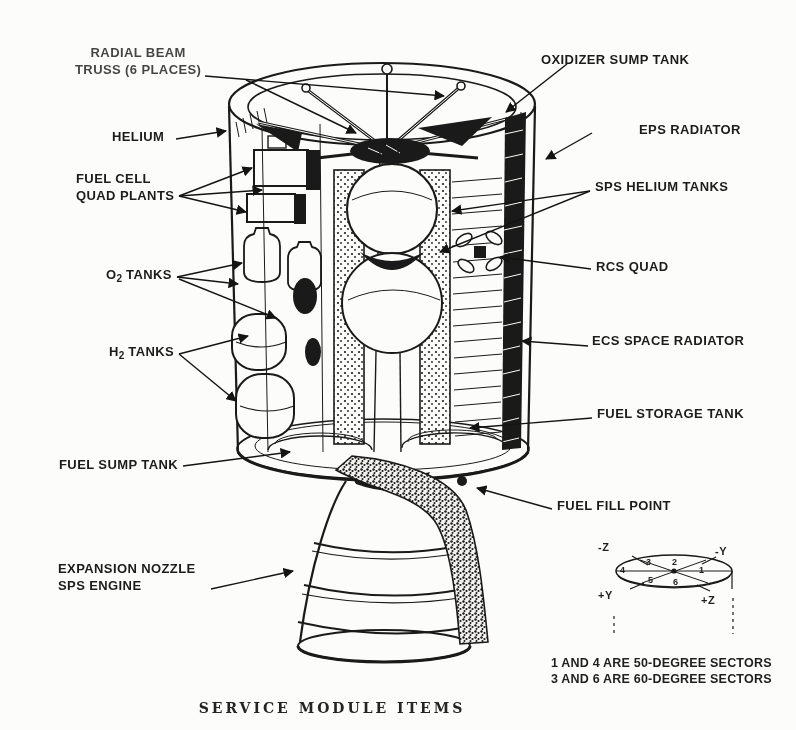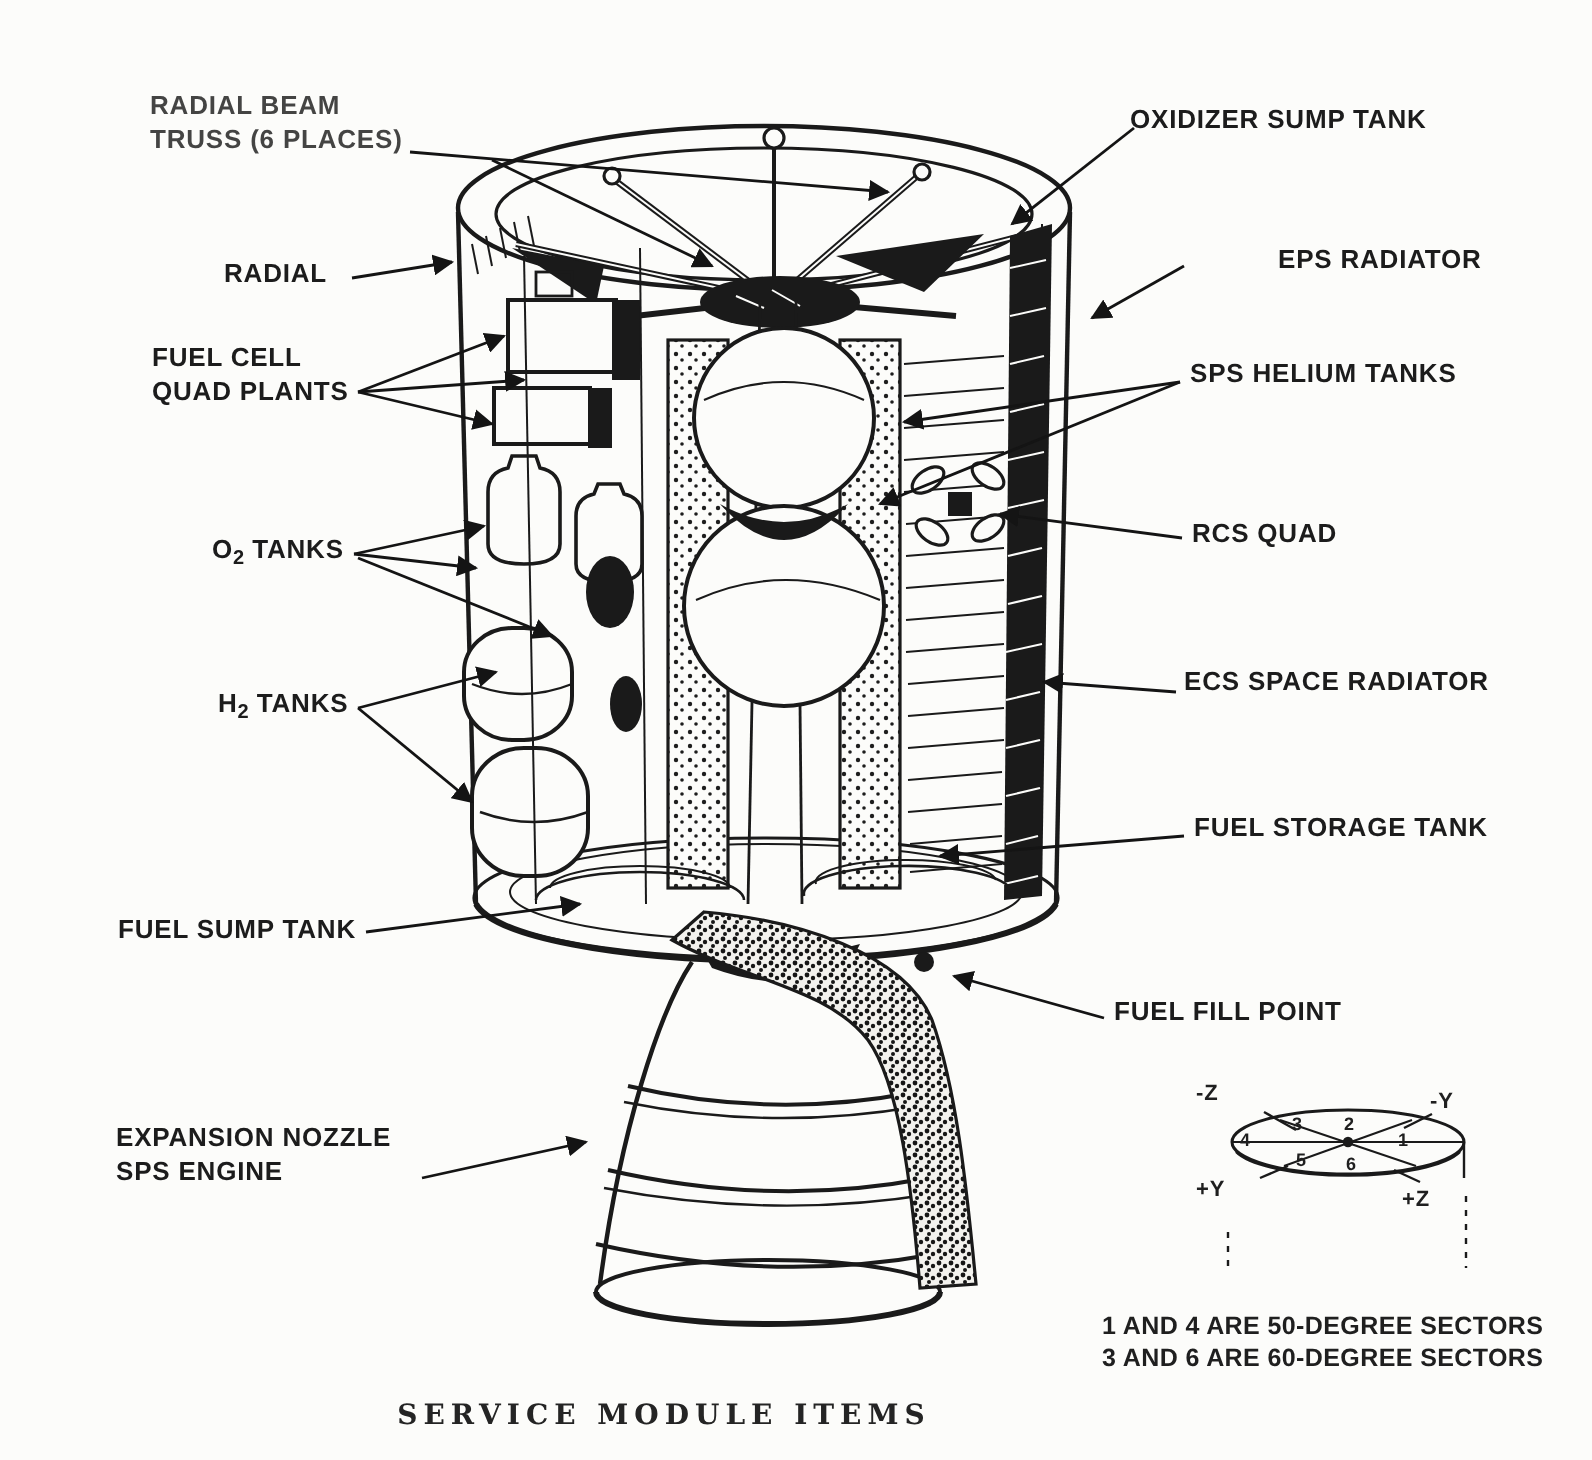--- a/index.html
+++ b/index.html
@@ -7,21 +7,21 @@
     width:796px;height:730px;position:relative;overflow:hidden;
     background:#fcfcfa;
     font-family:"Liberation Sans","DejaVu Sans",sans-serif;
   }
   .stage{position:absolute;inset:0;}
   svg.art{position:absolute;left:0;top:0;}
   .lbl{
     position:absolute;color:#1c1c1c;font-size:13px;font-weight:700;
     letter-spacing:.4px;line-height:17px;white-space:nowrap;
   }
-  .lbl.faded{opacity:.82;}
+  .lbl.faded{opacity:.82;text-align:center;}
   .lbl .sub{font-size:10px;vertical-align:-3px;letter-spacing:0;}
   .notes{
     position:absolute;font-size:12.5px;font-weight:700;letter-spacing:.2px;
     line-height:16px;color:#1f1f1f;white-space:nowrap;margin-top:16px;
   }
   .axis{position:absolute;font-size:11px;font-weight:700;color:#1f1f1f;letter-spacing:.5px;}
   .secnum{position:absolute;font-size:9px;font-weight:700;color:#1f1f1f;}
   .caption{
     position:absolute;left:0;top:700px;width:664px;text-align:center;
     font-family:"DejaVu Serif","Liberation Serif",serif;
@@ -237,26 +237,26 @@
       <path d="M733,598 L733,634" stroke-width="1.2" stroke-dasharray="3,4"></path>
       <path d="M614,616 L614,634" stroke-width="1.2" stroke-dasharray="3,4"></path>
     </g>
   </svg>
 
   <div class="lbl faded" style="left:75px;top:44px;">
     <span style="display:block;">RADIAL BEAM</span>
     <span style="display:block;">TRUSS (6 PLACES)</span>
   </div>
 
-  <div class="lbl" style="left:565px;top:51px;text-align:center;">
+  <div class="lbl" style="left:541px;top:51px;text-align:center;">
     <span>OXIDIZER SUMP TANK</span>
   </div>
 
   <div class="lbl" style="left:112px;top:128px;">
-    <span>RADIAL</span>
+    <span>HELIUM</span>
   </div>
 
   <div class="lbl" style="left:596px;top:121px;padding-left:43px;">
     <span>EPS RADIATOR</span>
   </div>
 
   <div class="lbl" style="left:76px;top:170px;">
     <span style="display:block;">FUEL CELL</span>
     <span style="display:block;">QUAD PLANTS</span>
   </div>

